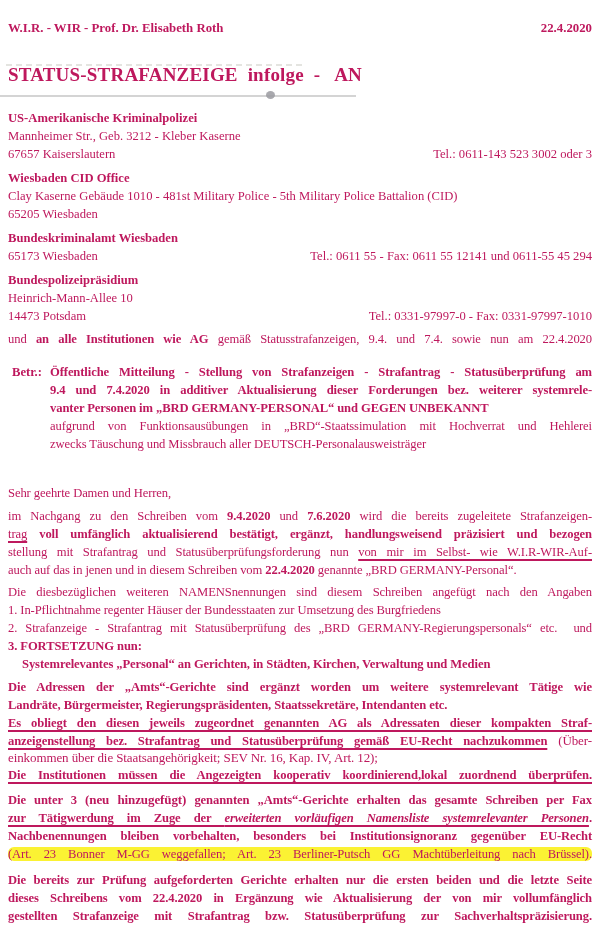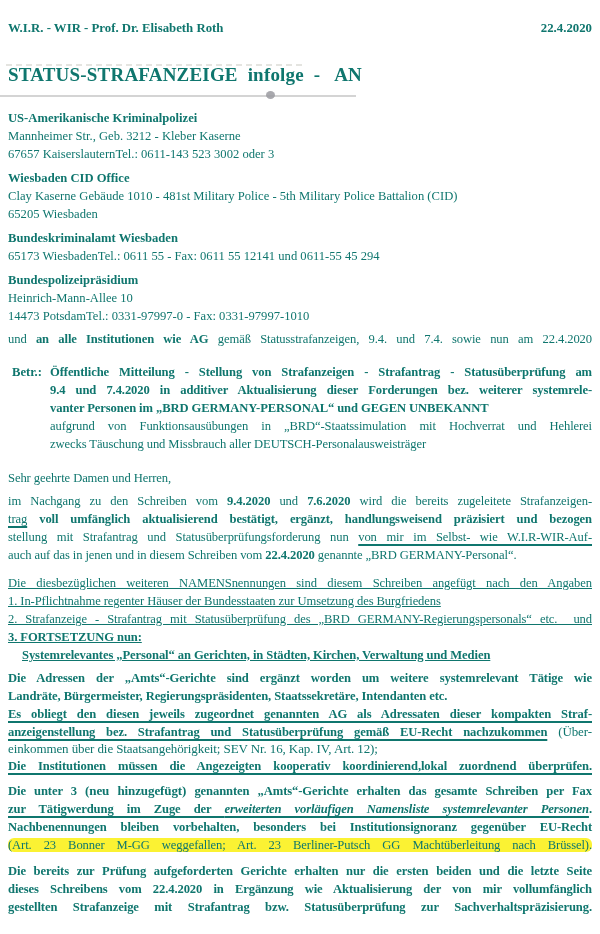--- a/index.html
+++ b/index.html
@@ -1,42 +1,42 @@
 <!DOCTYPE html>
 <html><head>
 <meta charset="utf-8">
 <style>
   html,body{margin:0;padding:0;background:#ffffff;}
   .page{
     width:600px;height:934px;box-sizing:border-box;
     background:#ffffff;position:relative;overflow:hidden;
     padding:20px 8px 0 8px;
-    color:#0f766e;
+    color:#be185d;
     font-family:"Liberation Serif","DejaVu Serif",serif;
     font-size:12.6px;
   }
   .hdr{display:flex;justify-content:space-between;font-weight:bold;font-size:12.8px;line-height:16px;}
   .title{margin-top:27px;font-size:19px;font-weight:bold;white-space:pre;letter-spacing:0.2px;line-height:24px;}
   .artifact-top{position:absolute;left:6px;top:64px;width:296px;height:2px;
     background:repeating-linear-gradient(90deg,#e4e4e0 0 6px,rgba(255,255,255,0) 6px 10px);}
   .artifact-under-title{position:absolute;left:0;top:95px;width:356px;height:2px;background:#d4d4d4;}
   .artifact-dot{position:absolute;left:266px;top:91px;width:9px;height:8px;border-radius:50%;background:#9a9aa0;opacity:.85;}
   .recipients{margin-top:22px;}
   .recipient{margin-top:6px;}
   .recipient:first-child{margin-top:0;}
   .r-name{font-weight:bold;line-height:18px;min-height:18px;}
   .r-line{line-height:18px;min-height:18px;}
-  .r-row{display:flex;line-height:18px;min-height:18px;}
+  .r-row{display:flex;justify-content:space-between;line-height:18px;min-height:18px;}
   .paras{}
   .para{margin-top:8px;}
   .para[data-name="institutions-note"]{margin-top:5px;}
   .para[data-name="subject"]{margin-top:15px;}
-  .para[data-name="salutation"]{margin-top:16px;}
+  .para[data-name="salutation"]{margin-top:31px;}
   .para[data-name="para-update"]{margin-top:5px;}
-  .para[data-name="para-names-list"]{margin-top:10px;text-decoration:underline;}
+  .para[data-name="para-names-list"]{margin-top:4px;}
   .para[data-name="para-addresses"]{margin-top:5px;}
   .para[data-name="para-fax"]{margin-top:7px;}
   .para[data-name="para-final"]{margin-top:8px;}
   .para.hanging{position:relative;}
   .p-label{position:absolute;left:4px;top:0;font-weight:bold;line-height:18px;}
   .p-content{margin-left:42px;}
   .line{min-height:18px;line-height:18px;text-align:justify;white-space:pre-wrap;letter-spacing:-0.1px;}
   .line.j{text-align-last:justify;}
   .line.ind{padding-left:14px;}
   .line.smline{min-height:15px;line-height:15px;}

